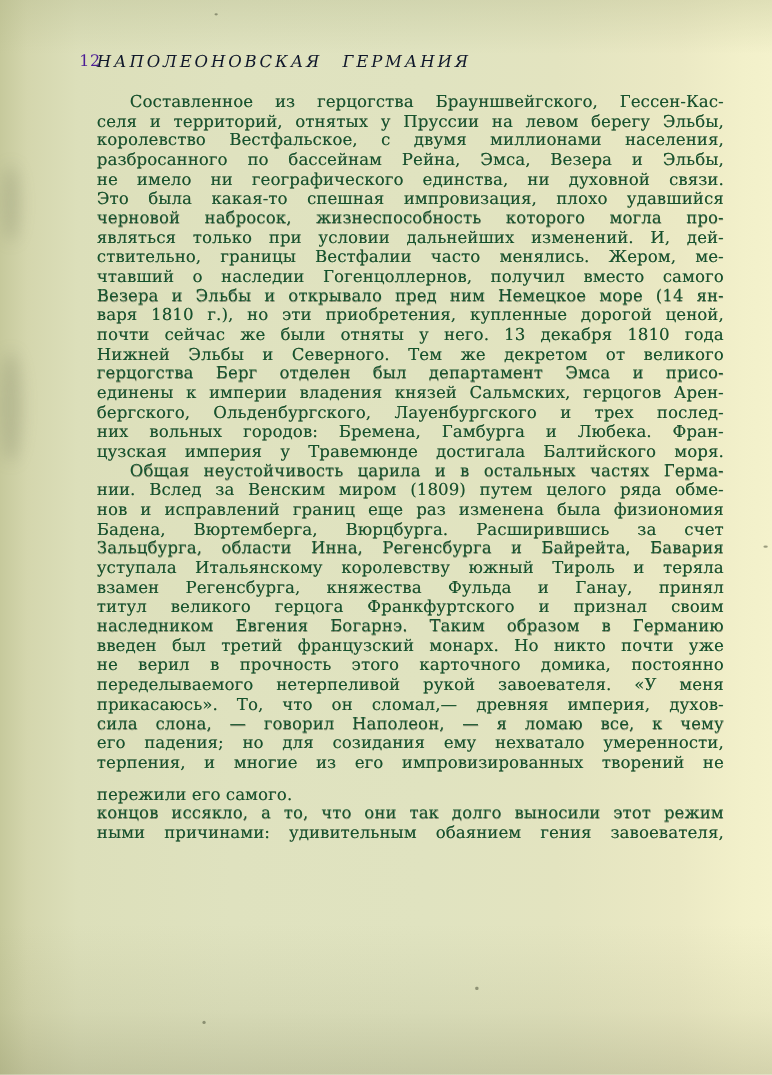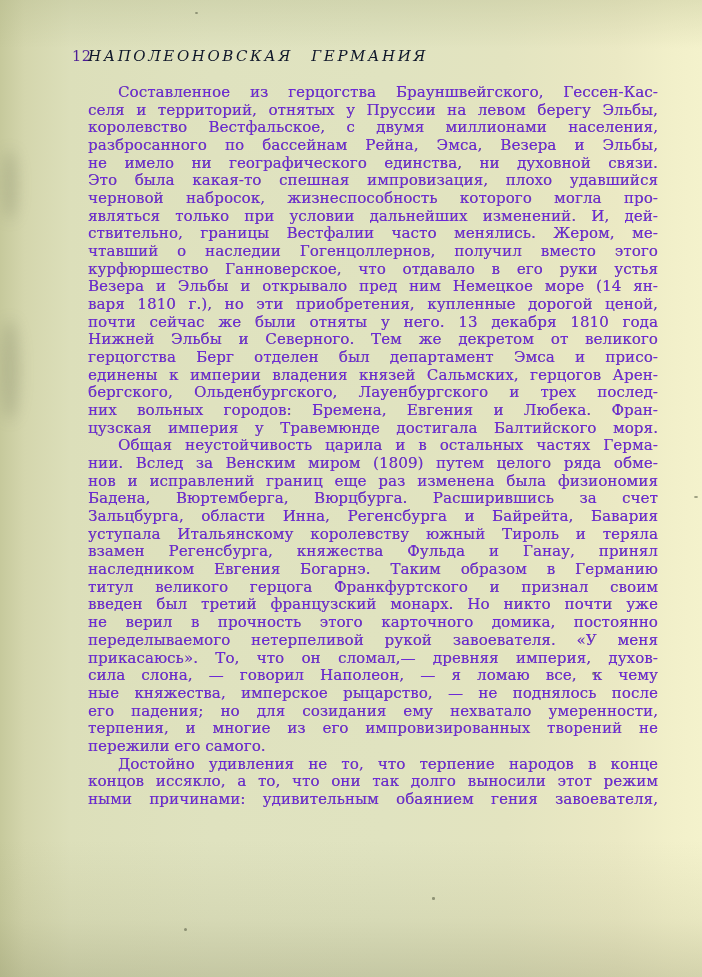--- a/index.html
+++ b/index.html
@@ -32,28 +32,28 @@
     letter-spacing: 2.6px; word-spacing: 11px;
     color: #0f172a;
     white-space: nowrap;
   }
   .page-body {
     position: absolute; left: 88px; top: 84px; width: 570px;
   }
   .paragraph { margin: 0; }
   .line {
     font-size: 15px; line-height: 17.67px;
-    color: #6d28d9;
+    color: #14532d;
     text-align: justify; text-align-last: justify;
     letter-spacing: 0.1px;
     text-shadow: 0.2px 0.2px 0.35px rgba(58,64,47,0.55);
     white-space: normal;
   }
   .line.first { text-indent: 30px; }
-  .line.left-last { text-align-last: left; }
+  .line.left-last { text-align-last: left; margin-top: 11px; }
   .speck {
     position: absolute; border-radius: 50%;
     background: rgba(80,86,62,0.55);
   }
   .smudge {
     position: absolute; border-radius: 50%;
     background: rgba(105,110,82,0.22);
     filter: blur(7px);
   }
 </style>
@@ -71,54 +71,51 @@
     <div class="paragraph">
       <div class="line first">Составленное из герцогства Брауншвейгского, Гессен-Кас-</div>
       <div class="line">селя и территорий, отнятых у Пруссии на левом берегу Эльбы,</div>
       <div class="line">королевство Вестфальское, с двумя миллионами населения,</div>
       <div class="line">разбросанного по бассейнам Рейна, Эмса, Везера и Эльбы,</div>
       <div class="line">не имело ни географического единства, ни духовной связи.</div>
       <div class="line">Это была какая-то спешная импровизация, плохо удавшийся</div>
       <div class="line">черновой набросок, жизнеспособность которого могла про-</div>
       <div class="line">являться только при условии дальнейших изменений. И, дей-</div>
       <div class="line">ствительно, границы Вестфалии часто менялись. Жером, ме-</div>
-      <div class="line">чтавший о наследии Гогенцоллернов, получил вместо этого</div>
-      <div class="line">курфюршество Ганноверское, что отдавало в его руки устья</div>
+      <div class="line">чтавший о наследии Гогенцоллернов, получил вместо самого</div>
       <div class="line">Везера и Эльбы и открывало пред ним Немецкое море (14 ян-</div>
       <div class="line">варя 1810 г.), но эти приобретения, купленные дорогой ценой,</div>
       <div class="line">почти сейчас же были отняты у него. 13 декабря 1810 года</div>
       <div class="line">Нижней Эльбы и Северного. Тем же декретом от великого</div>
       <div class="line">герцогства Берг отделен был департамент Эмса и присо-</div>
       <div class="line">единены к империи владения князей Сальмских, герцогов Арен-</div>
       <div class="line">бергского, Ольденбургского, Лауенбургского и трех послед-</div>
-      <div class="line">них вольных городов: Бремена, Евгения и Любека. Фран-</div>
+      <div class="line">них вольных городов: Бремена, Гамбурга и Любека. Фран-</div>
       <div class="line">цузская империя у Травемюнде достигала Балтийского моря.</div>
     </div>
     <div class="paragraph">
       <div class="line first">Общая неустойчивость царила и в остальных частях Герма-</div>
       <div class="line">нии. Вслед за Венским миром (1809) путем целого ряда обме-</div>
       <div class="line">нов и исправлений границ еще раз изменена была физиономия</div>
       <div class="line">Бадена, Вюртемберга, Вюрцбурга. Расширившись за счет</div>
       <div class="line">Зальцбурга, области Инна, Регенсбурга и Байрейта, Бавария</div>
       <div class="line">уступала Итальянскому королевству южный Тироль и теряла</div>
       <div class="line">взамен Регенсбурга, княжества Фульда и Ганау, принял</div>
+      <div class="line">титул великого герцога Франкфуртского и признал своим</div>
       <div class="line">наследником Евгения Богарнэ. Таким образом в Германию</div>
-      <div class="line">титул великого герцога Франкфуртского и признал своим</div>
       <div class="line">введен был третий французский монарх. Но никто почти уже</div>
       <div class="line">не верил в прочность этого карточного домика, постоянно</div>
       <div class="line">переделываемого нетерпеливой рукой завоевателя. «У меня</div>
       <div class="line">прикасаюсь». То, что он сломал,— древняя империя, духов-</div>
       <div class="line">сила слона, — говорил Наполеон, — я ломаю все, к чему</div>
-      <div class="line">ные княжества, имперское рыцарство, — не поднялось после</div>
       <div class="line">его падения; но для созидания ему нехватало умеренности,</div>
       <div class="line">терпения, и многие из его импровизированных творений не</div>
       <div class="line left-last">пережили его самого.</div>
     </div>
     <div class="paragraph">
-      <div class="line first">Достойно удивления не то, что терпение народов в конце</div>
       <div class="line">концов иссякло, а то, что они так долго выносили этот режим</div>
       <div class="line">ными причинами: удивительным обаянием гения завоевателя,</div>
     </div>
   </div>
 
 <div class="smudge" style="left:2px; top:150px; width:16px; height:70px;"></div>
 <div class="smudge" style="left:0px; top:320px; width:20px; height:100px;"></div>
 <div class="speck" style="left:195px; top:12px; width:3px; height:2px;"></div>
 <div class="speck" style="left:592px; top:672px; width:2.5px; height:2.5px;"></div>
 <div class="speck" style="left:694px; top:496px; width:4px; height:2px;"></div>

